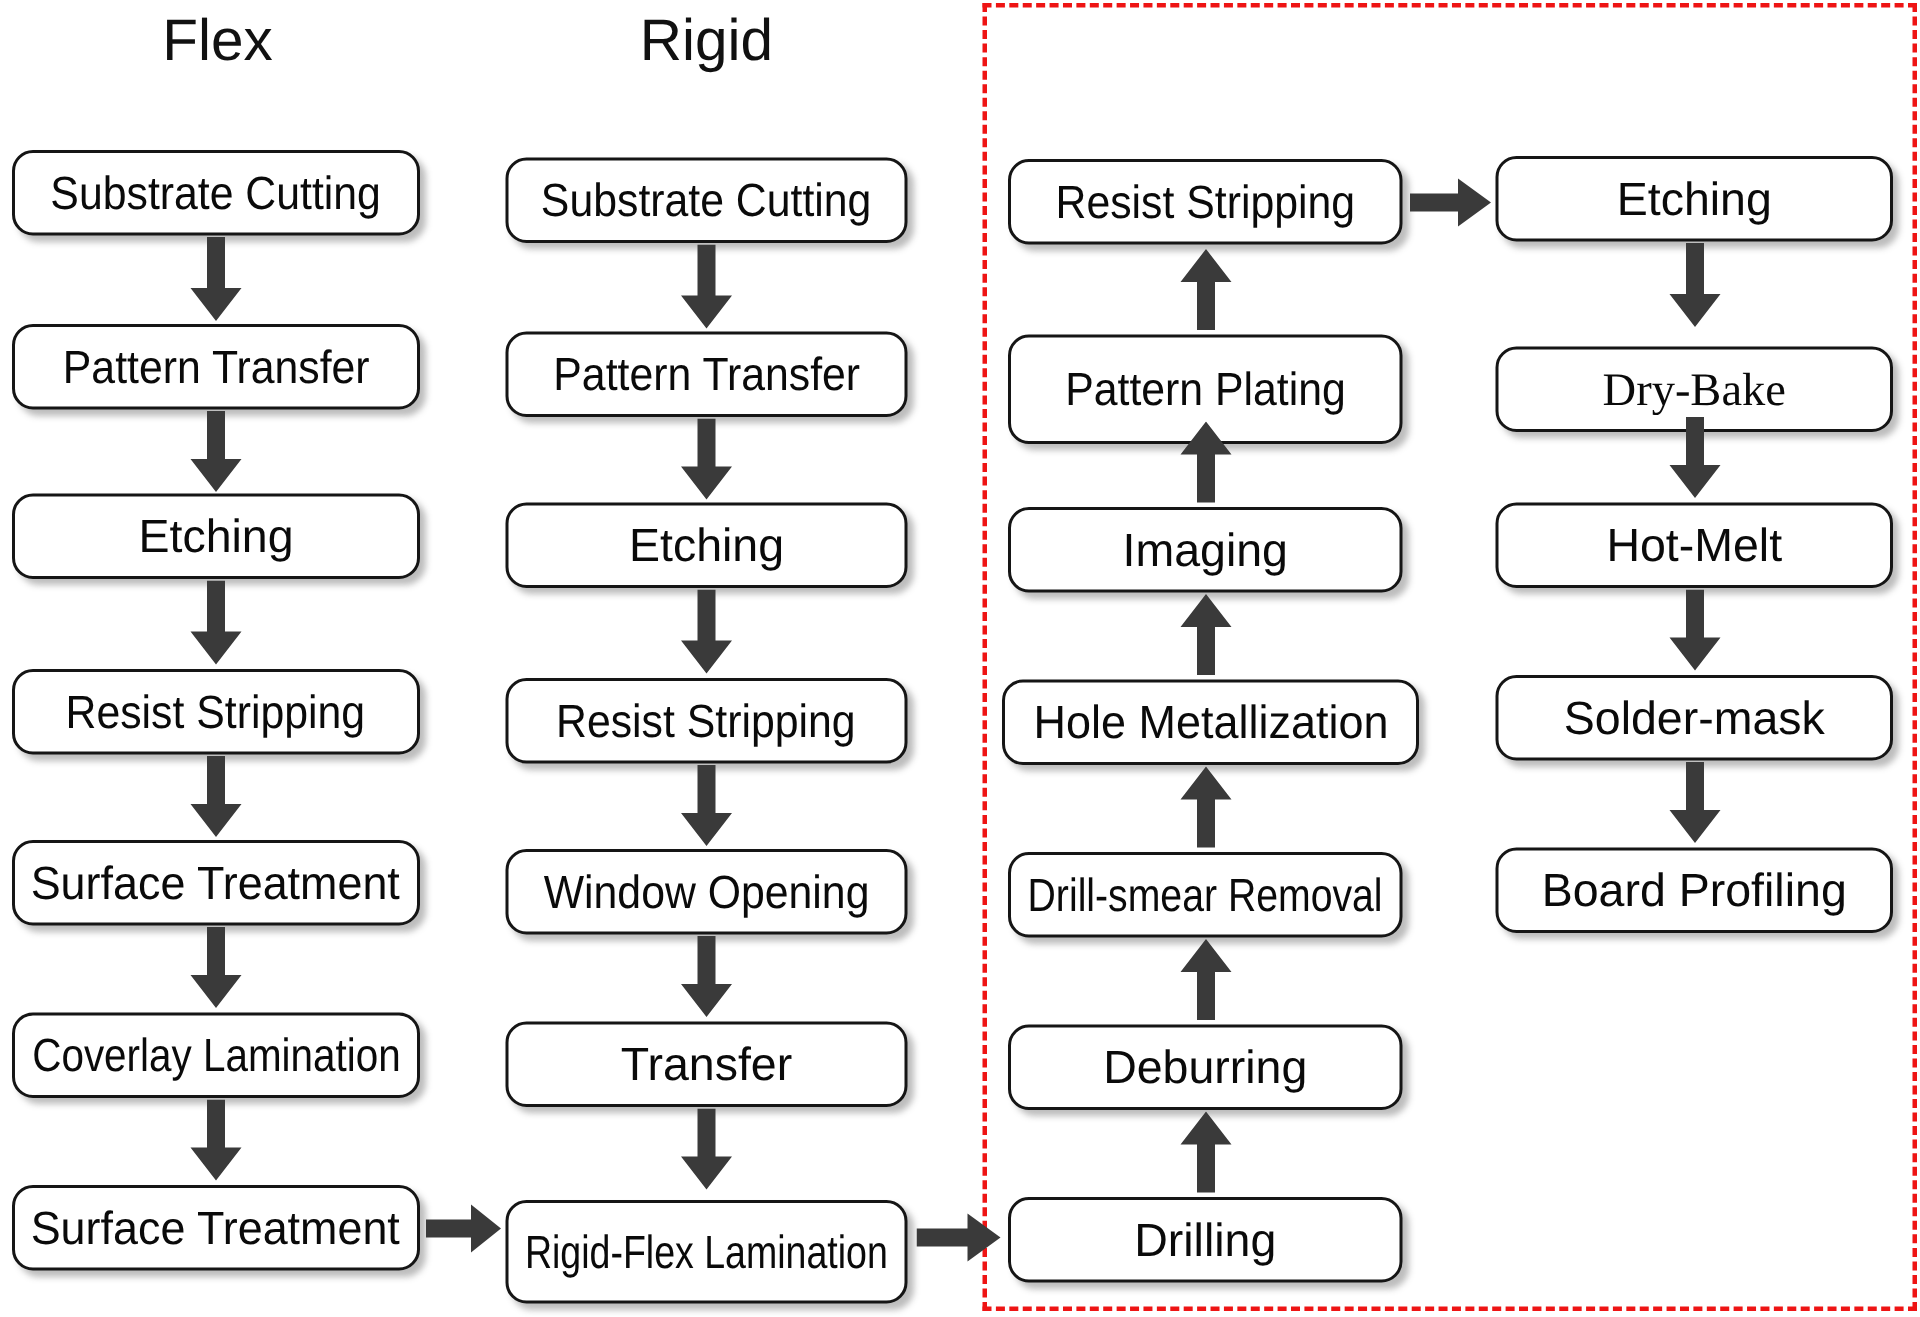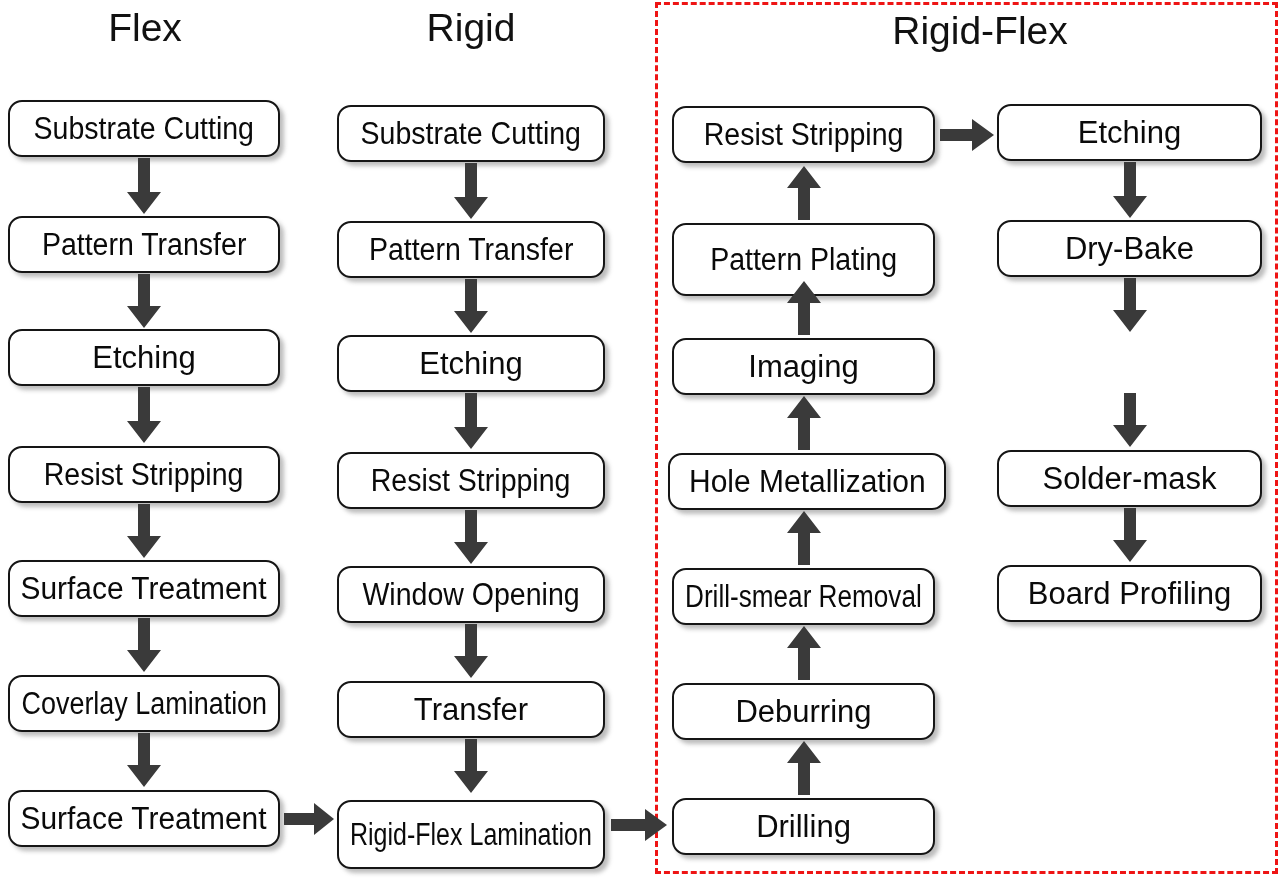--- a/index.html
+++ b/index.html
@@ -79,21 +79,20 @@
 <body>
 
 <div id="canvas">
 
   <div class="group-frame" style="left:655px; top:2px; width:623px; height:872px;"></div>
 
   <div class="col-title" style="left:337px; top:5px; width:268px;">Rigid</div>
 
   <div class="col-title" style="left:8px; top:5px; width:274px;">Flex</div>
 
-  <div class="col-title" style="left:845px; top:8px; width:270px;">Rigid-Flex</div>
 
   <div class="node sq-2" style="left:8px; top:100px; width:272px; height:57px;">
     <span class="node-label">Substrate Cutting</span>
   </div>
   <div class="arrow" style="left:120px; top:158px; width:48px; height:58px;">
     <svg width="48" height="58" viewBox="0 0 48 58">
       <polygon points="18,0 30,0 30,34 41,34 24,56 7,34 18,34" fill="#3a3a3a"></polygon>
     </svg>
   </div>
 
@@ -282,29 +281,32 @@
 
   <div class="node sq-1" style="left:997px; top:104px; width:265px; height:57px;">
     <span class="node-label">Etching</span>
   </div>
   <div class="arrow" style="left:1106px; top:162px; width:48px; height:58px;">
     <svg width="48" height="58" viewBox="0 0 48 58">
       <polygon points="18,0 30,0 30,34 41,34 24,56 7,34 18,34" fill="#3a3a3a"></polygon>
     </svg>
   </div>
 
-  <div class="node sq-1" style="left:997px; top:220px; width:265px; height:57px;">
+  <div class="node sq-1" style="left:997px; top:231px; width:265px; height:57px;font-family:Liberation Serif, serif;">
     <span class="node-label">Dry-Bake</span>
   </div>
   <div class="arrow" style="left:1106px; top:278px; width:48px; height:56px;">
     <svg width="48" height="56" viewBox="0 0 48 56">
       <polygon points="18,0 30,0 30,32 41,32 24,54 7,32 18,32" fill="#3a3a3a"></polygon>
     </svg>
   </div>
 
+  <div class="node sq-1" style="left:997px; top:335px; width:265px; height:57px;">
+    <span class="node-label">Hot-Melt</span>
+  </div>
   <div class="arrow" style="left:1106px; top:393px; width:48px; height:56px;">
     <svg width="48" height="56" viewBox="0 0 48 56">
       <polygon points="18,0 30,0 30,32 41,32 24,54 7,32 18,32" fill="#3a3a3a"></polygon>
     </svg>
   </div>
 
   <div class="node sq-1" style="left:997px; top:450px; width:265px; height:57px;">
     <span class="node-label">Solder-mask</span>
   </div>
   <div class="arrow" style="left:1106px; top:508px; width:48px; height:56px;">

